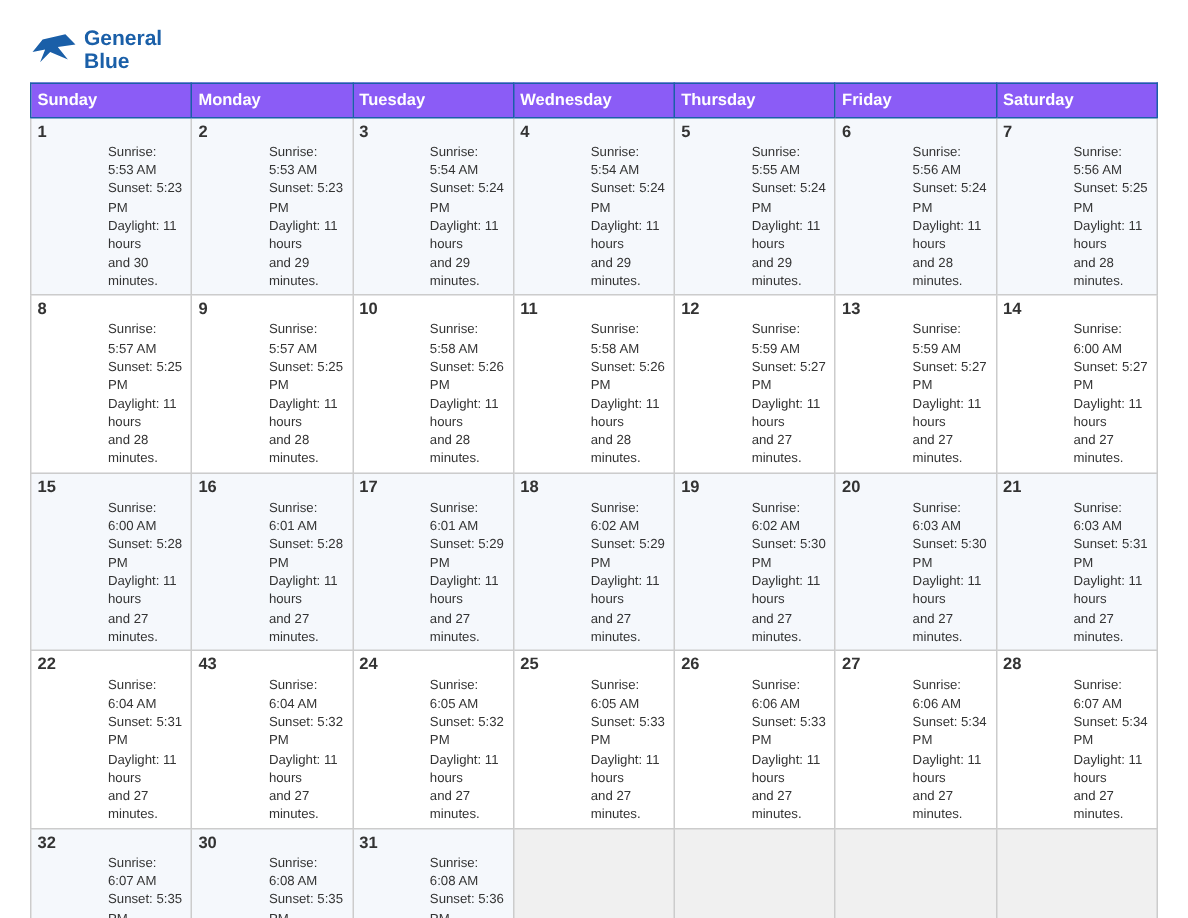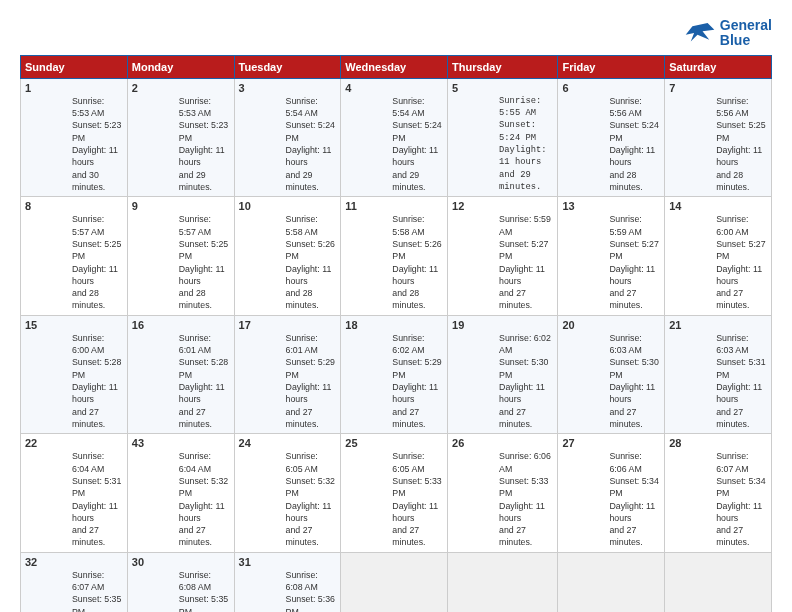--- a/index.html
+++ b/index.html
@@ -10,21 +10,21 @@
       height: 612px;
       overflow: hidden;
     }
     .page {
       width: 792px;
       padding: 18px 20px 10px 20px;
     }
     .header-row {
       display: flex;
       align-items: flex-start;
-      justify-content: flex-end;
+      justify-content: space-between;
       margin-bottom: 6px;
     }
     .logo {
       display: flex;
       align-items: center;
       gap: 4px;
     }
     .logo-text {
       font-size: 13px;
       font-weight: bold;
@@ -48,21 +48,21 @@
       font-size: 14px;
       color: #555;
       margin-top: 2px;
     }
     table {
       width: 100%;
       border-collapse: collapse;
       font-size: 9.5px;
     }
     thead tr th {
-      background-color: #b91c1c;
+      background-color: #8b5cf6;
       color: #fff;
       padding: 5px 4px;
       text-align: left;
       font-size: 11px;
       font-weight: bold;
       border: 1px solid #1a5fa8;
     }
     tbody tr td {
       border: 1px solid #ccc;
       vertical-align: top;
@@ -149,21 +149,21 @@
           </td>
           <td>
             <span class="day-num">4</span>
             <div class="day-info" style="white-space: pre-line;">Sunrise: 5:54 AM
 Sunset: 5:24 PM
 Daylight: 11 hours
 and 29 minutes.</div>
           </td>
           <td>
             <span class="day-num">5</span>
-            <div class="day-info" style="white-space: pre-line; font-family: Liberation Mono, monospace;">Sunrise: 5:55 AM
+            <div class="day-info" style="white-space: pre-line;">Sunrise: 5:55 AM
 Sunset: 5:24 PM
 Daylight: 11 hours
 and 29 minutes.</div>
           </td>
           <td>
             <span class="day-num">6</span>
             <div class="day-info" style="white-space: pre-line;">Sunrise: 5:56 AM
 Sunset: 5:24 PM
 Daylight: 11 hours
 and 28 minutes.</div>

